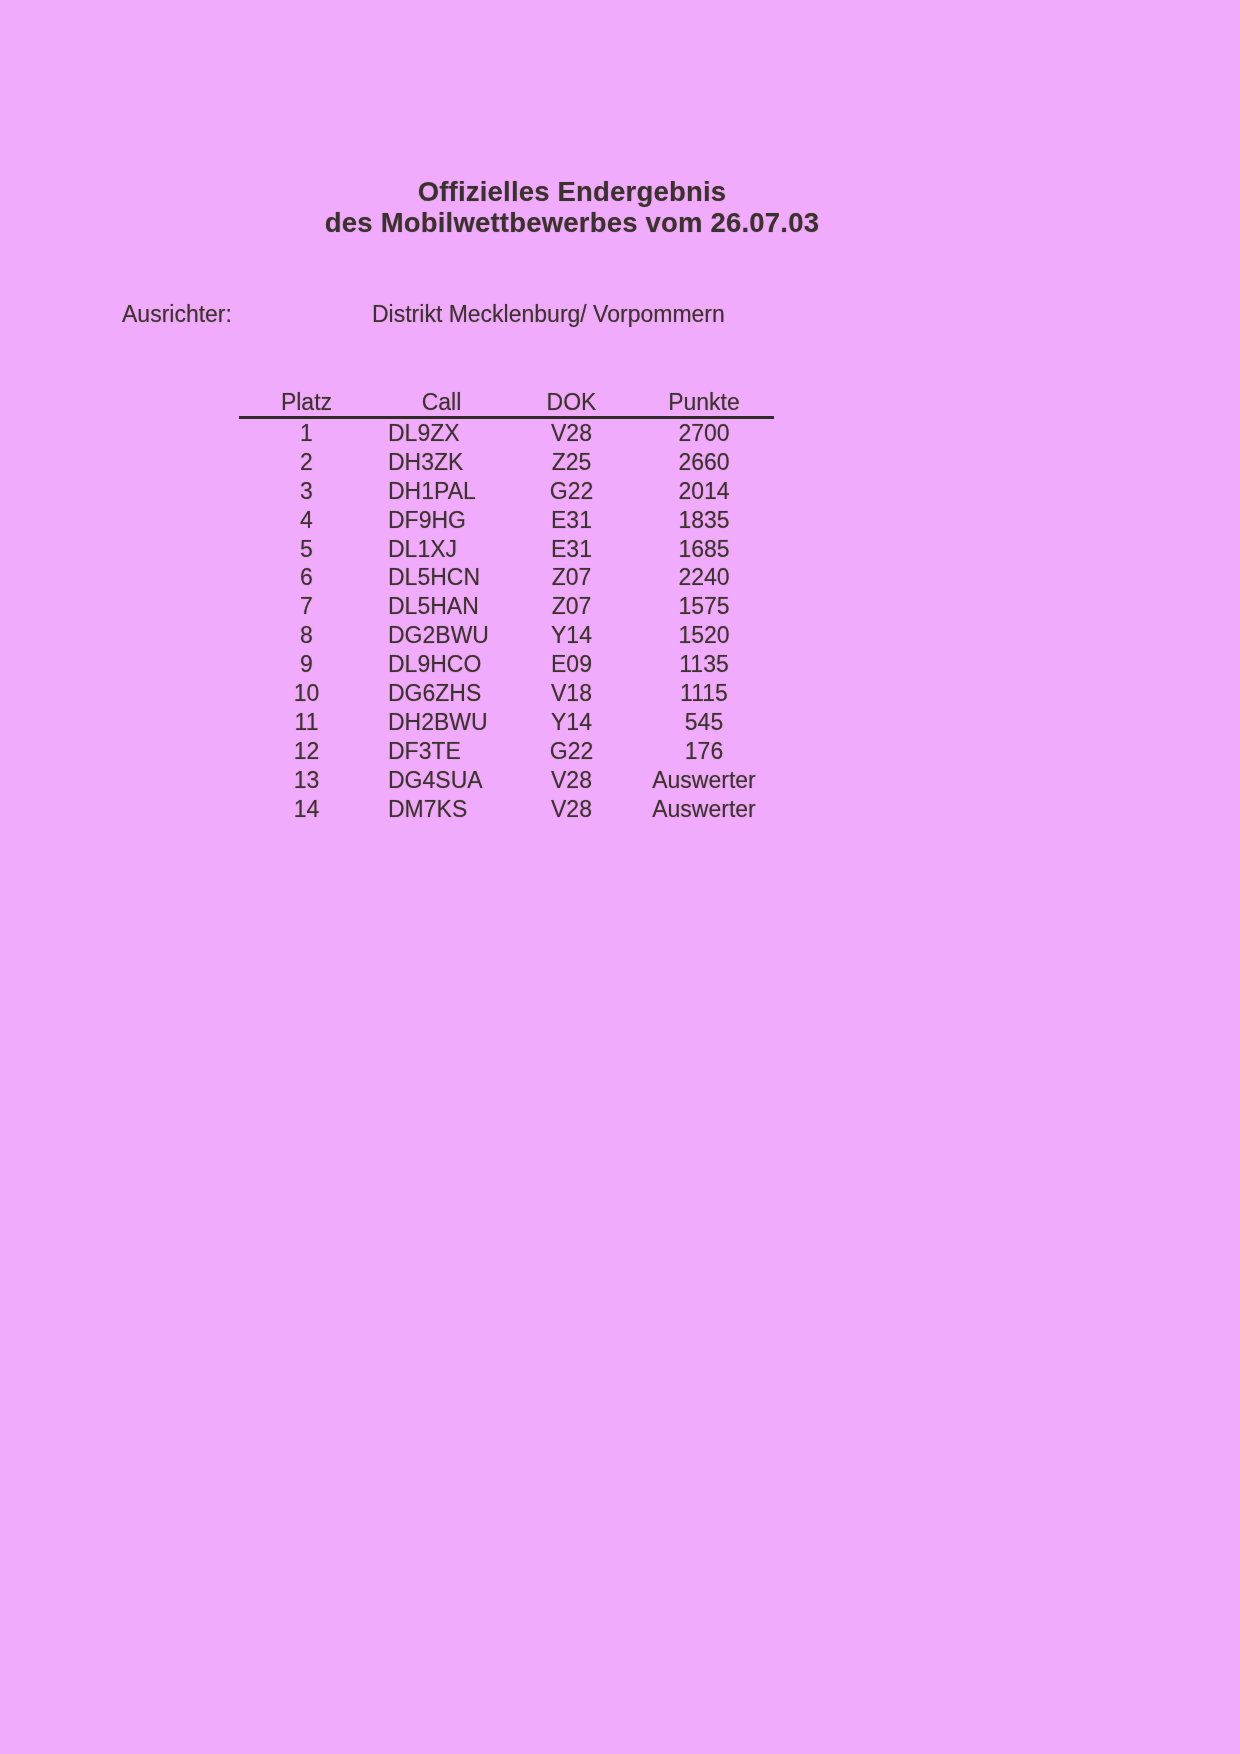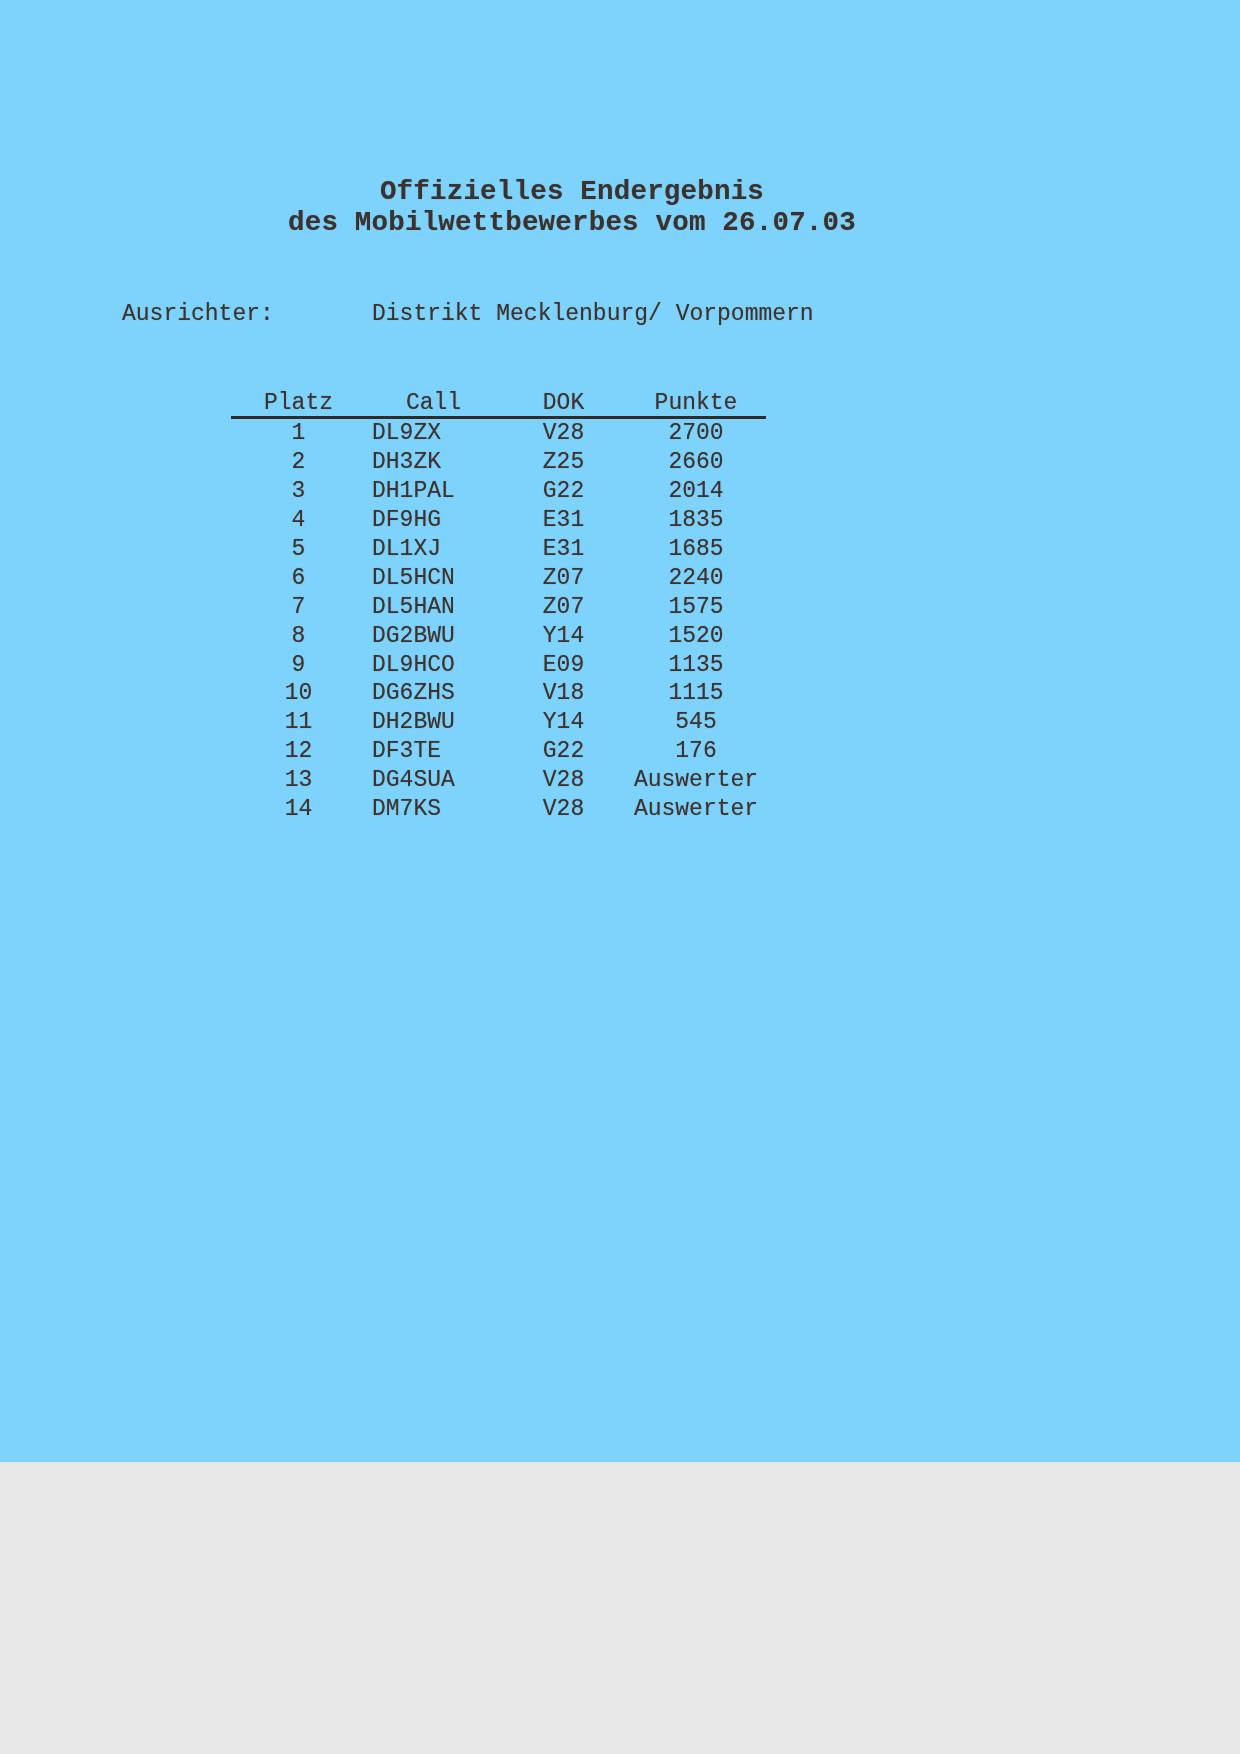--- a/index.html
+++ b/index.html
@@ -3,25 +3,25 @@
 <meta charset="utf-8">
 <style>
   html, body {
     margin: 0;
     padding: 0;
     background: #e8e8e8;
   }
   .page {
     position: relative;
     width: 1240px;
-    height: 1462px;
+    height: 1754px;
     margin: 0 auto;
-    background: #7dd3fc;
+    background: #f0abfc;
     overflow: hidden;
-    font-family: Liberation Mono, monospace;
+    font-family: Liberation Sans, sans-serif;
     color: #3b332f;
     
   }
   .page * {
     text-shadow: 0 0 1.1px rgba(110, 55, 40, 0.45);
   }
 
   
   .doc-title {
     position: absolute;
@@ -49,21 +49,21 @@
     top: 300px;
     left: 372px;
     font-size: 23px;
     line-height: 28.5px;
   }
 
   
   .results-table {
     position: absolute;
     top: 389px;
-    left: 231px;
+    left: 239px;
     width: 535px;
     font-size: 23px;
   }
   .tbl-row {
     display: grid;
     grid-template-columns: 135px 135px 125px 140px;
     align-items: center;
   }
   .tbl-header {
     height: 27px;
@@ -78,20 +78,21 @@
   .tbl-body .tbl-row {
     height: 28.9px;
   }
   .cell {
     text-align: center;
     white-space: nowrap;
   }
   .cell.call {
     text-align: left;
     padding-left: 6px;
+    margin-left: 8px;
   }
 </style>
 </head>
 <body>
 
 <div class="page">
 
   <div class="doc-title">
     <div>Offizielles Endergebnis</div>
     <div>des Mobilwettbewerbes vom 26.07.03</div>

